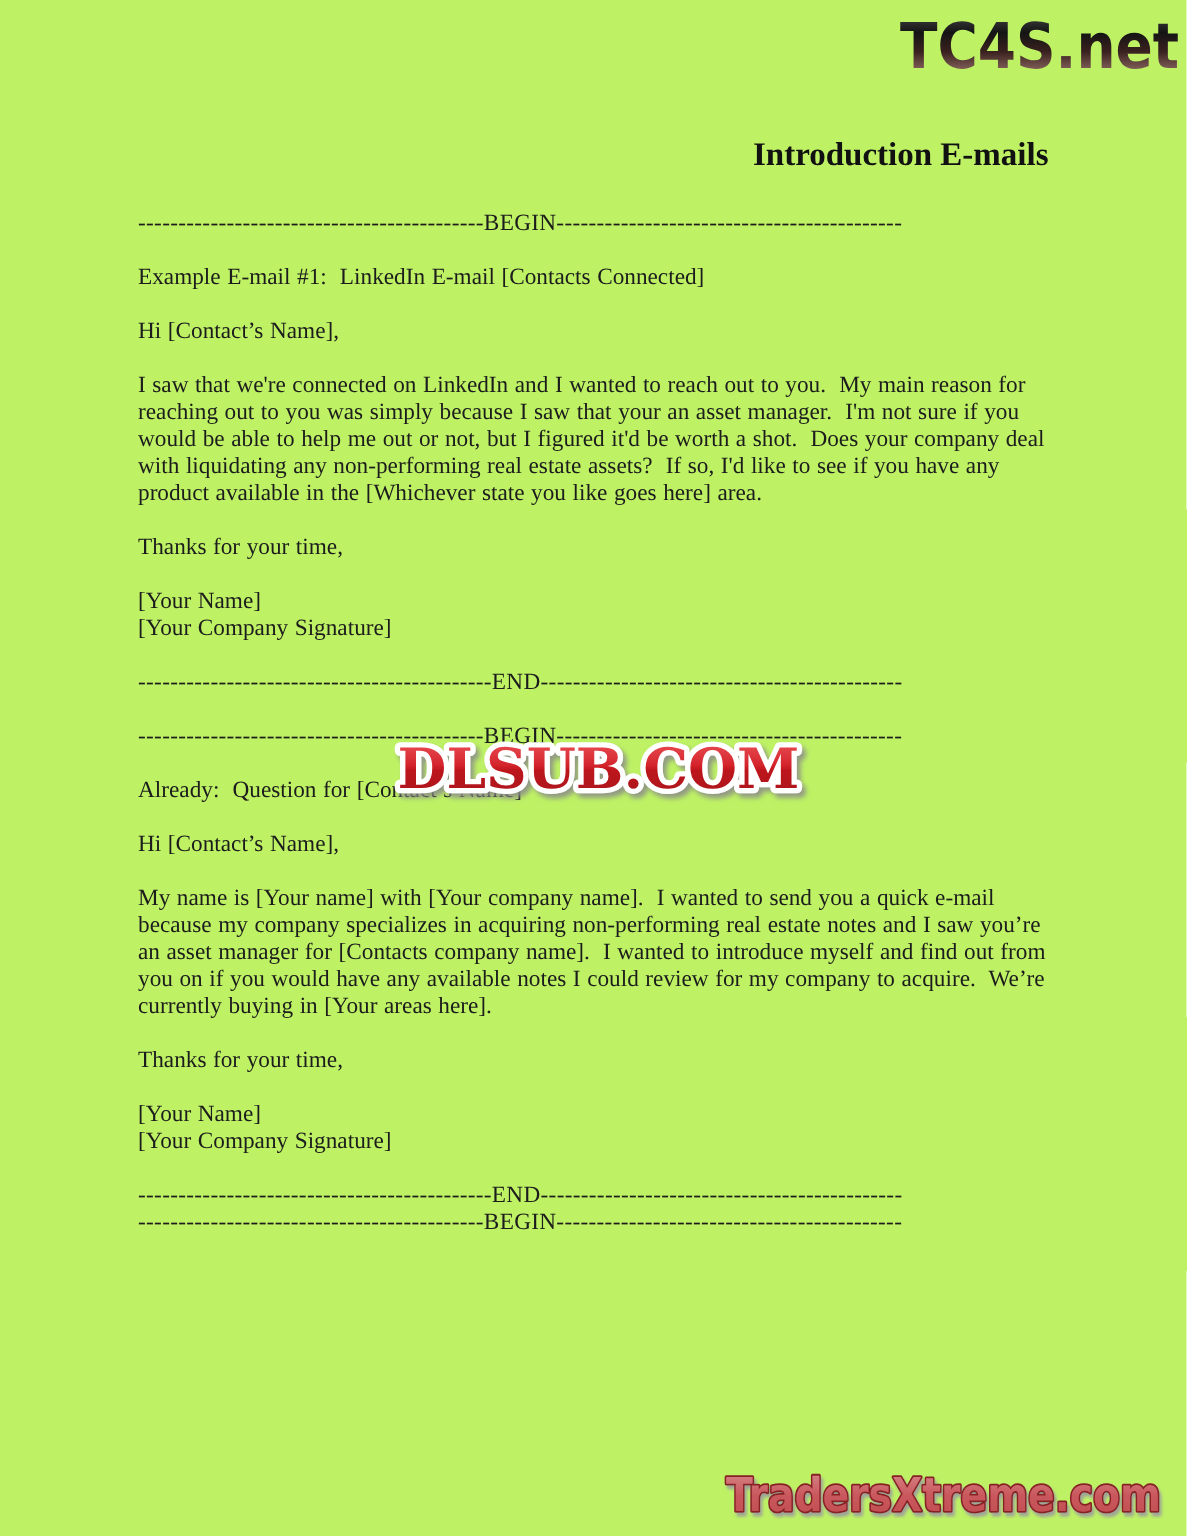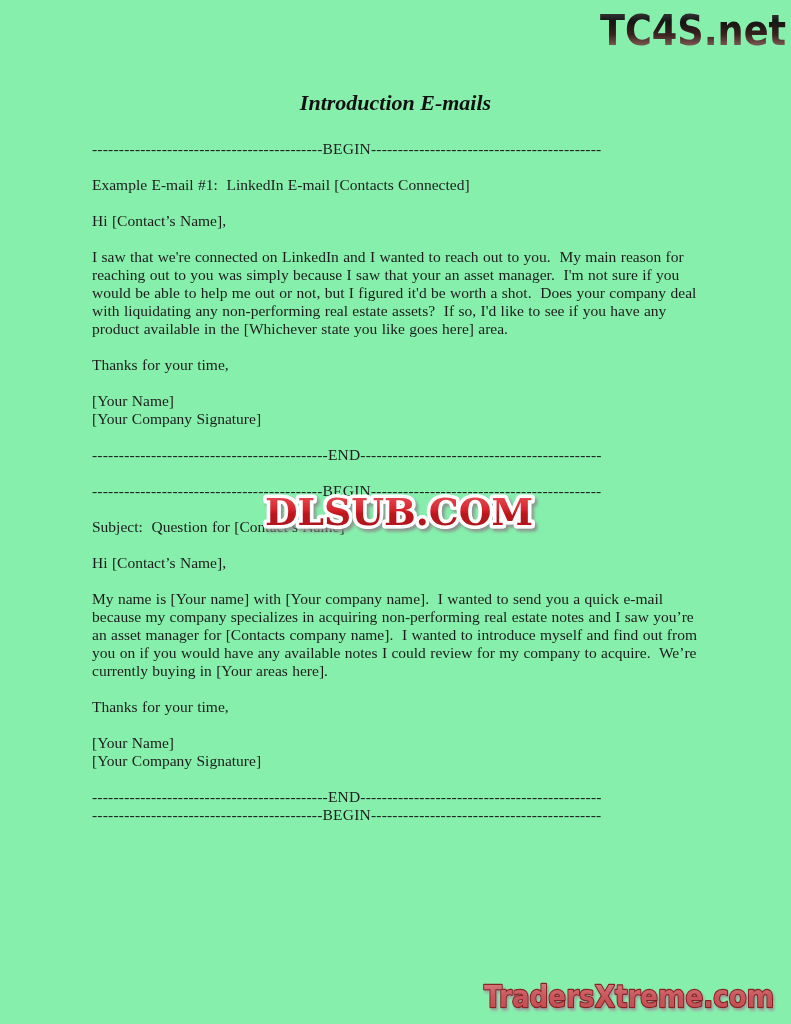--- a/index.html
+++ b/index.html
@@ -1,34 +1,33 @@
 <!DOCTYPE html>
 <html><head>
 <meta charset="utf-8">
 <style>
   html, body { margin: 0; padding: 0; background: #ffffff; }
   .page {
     position: relative;
     width: 791px;
     height: 1024px;
-    background: #86efac;
+    background: #bef264;
     box-sizing: border-box;
     padding: 90px 92px 0 92px;
     font-family: "Liberation Serif", "DejaVu Serif", serif;
     color: #1c1c1c;
     overflow: hidden;
   }
   .title {
     margin: 0 0 24px 0;
     font-size: 22px;
     line-height: 26px;
     font-weight: bold;
-    text-align: center;
+    text-align: right;
     color: #111111;
-    font-style: italic;
   }
   .para {
     margin: 18px 0 0 0;
     font-size: 15.5px;
     line-height: 18px;
     white-space: pre-wrap;
     word-spacing: 0.5px;
   }
   .para.tight { margin-top: 0; }
   .sep { letter-spacing: 0.2px; }
@@ -81,21 +80,21 @@
 
   <p class="para">Example E-mail #1:  LinkedIn E-mail [Contacts Connected]</p>
   <p class="para">Hi [Contact’s Name],</p>
   <p class="para">I saw that we're connected on LinkedIn and I wanted to reach out to you.  My main reason for reaching out to you was simply because I saw that your an asset manager.  I'm not sure if you would be able to help me out or not, but I figured it'd be worth a shot.  Does your company deal with liquidating any non-performing real estate assets?  If so, I'd like to see if you have any product available in the [Whichever state you like goes here] area.</p>
   <p class="para">Thanks for your time,</p>
   <p class="para"><span>[Your Name]</span><br><span>[Your Company Signature]</span></p>
 
   <p class="para sep">--------------------------------------------END---------------------------------------------</p>
   <p class="para sep">-------------------------------------------BEGIN-------------------------------------------</p>
 
-  <p class="para">Subject:  Question for [Contact’s Name]</p>
+  <p class="para">Already:  Question for [Contact’s Name]</p>
   <p class="para">Hi [Contact’s Name],</p>
   <p class="para">My name is [Your name] with [Your company name].  I wanted to send you a quick e-mail because my company specializes in acquiring non-performing real estate notes and I saw you’re an asset manager for [Contacts company name].  I wanted to introduce myself and find out from you on if you would have any available notes I could review for my company to acquire.  We’re currently buying in [Your areas here].</p>
   <p class="para">Thanks for your time,</p>
   <p class="para"><span>[Your Name]</span><br><span>[Your Company Signature]</span></p>
 
   <p class="para sep">--------------------------------------------END---------------------------------------------</p>
   <p class="para sep tight">-------------------------------------------BEGIN-------------------------------------------</p>
 
   <div class="watermark-dlsub">
     <svg viewBox="0 0 294 58">

